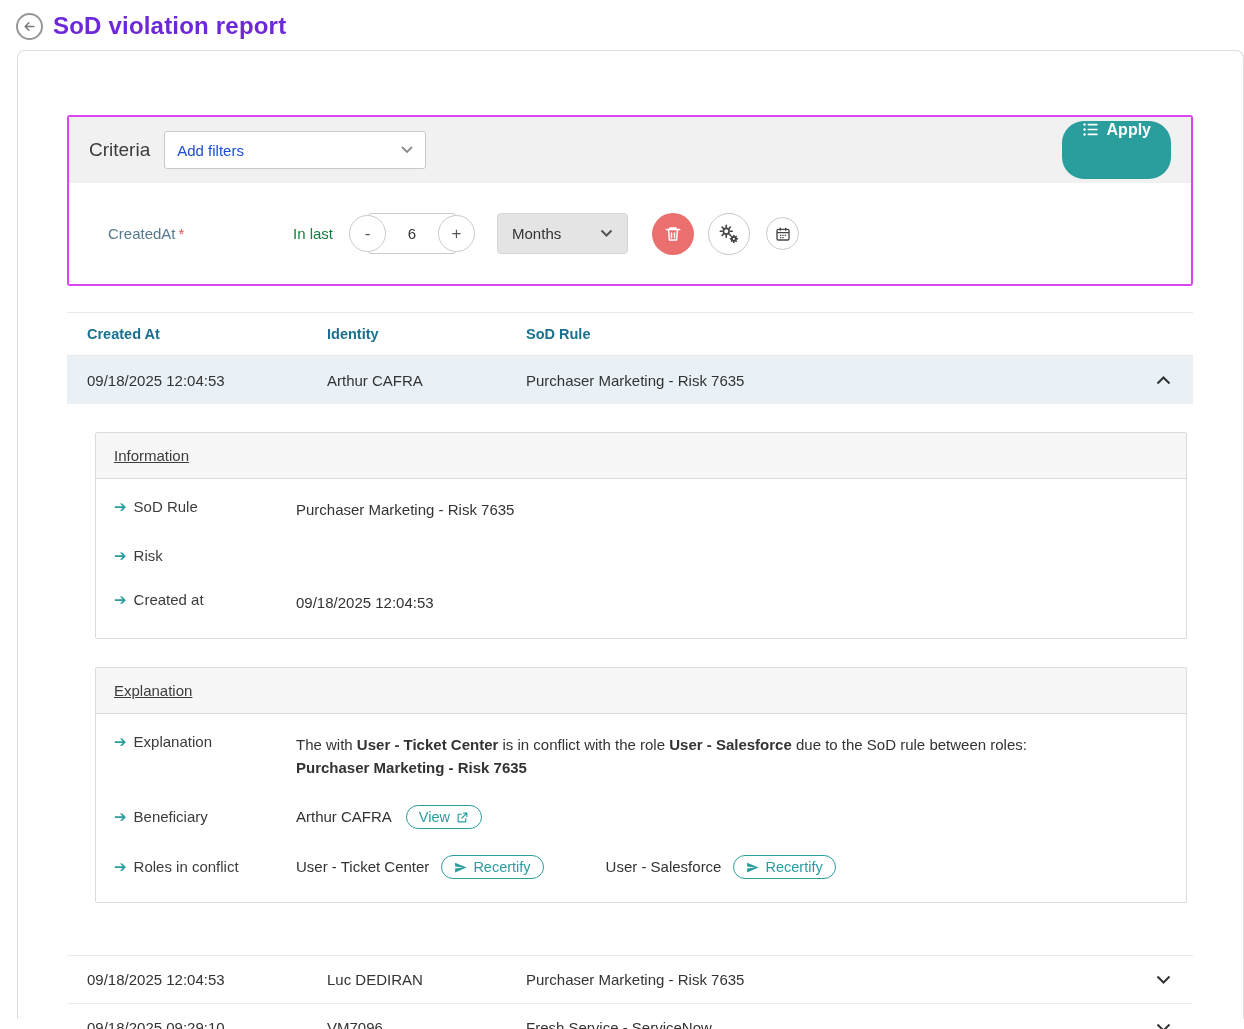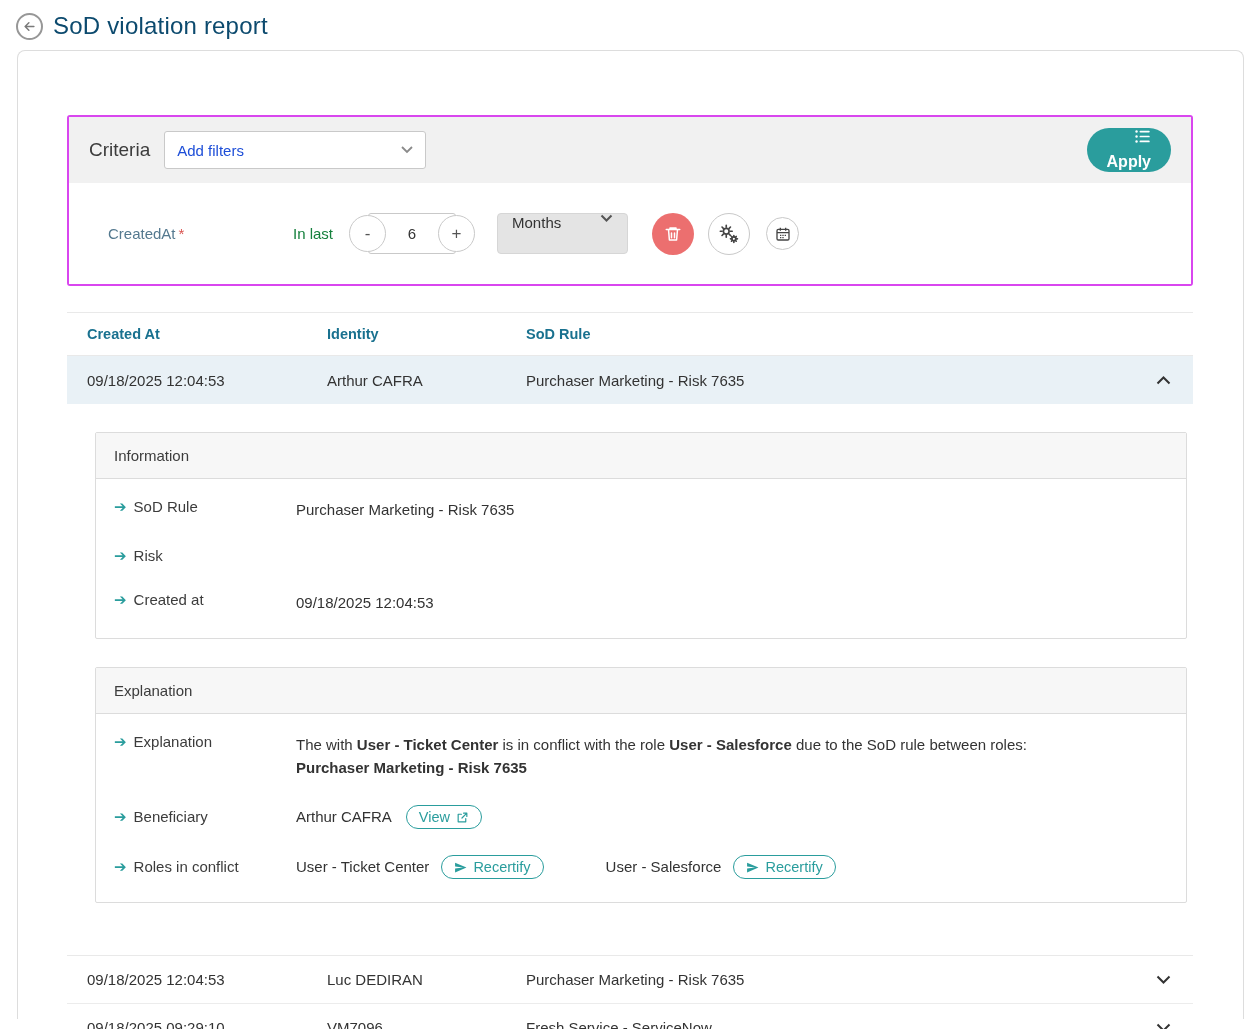--- a/index.html
+++ b/index.html
@@ -3,54 +3,54 @@
 <meta charset="utf-8">
 <style>
   * { box-sizing: border-box; margin: 0; padding: 0; }
   html, body { width: 1244px; height: 1029px; overflow: hidden; background: #fff;
     font-family: "Liberation Sans", "DejaVu Sans", sans-serif; color: #333; }
 
   
   .page-header { display: flex; align-items: center; gap: 10px; padding: 12px 0 10px 16px; }
   .back-btn { width: 27px; height: 27px; border: 2px solid #979797; border-radius: 50%;
     display: inline-flex; align-items: center; justify-content: center; background: #fff; cursor: pointer; flex: none; }
-  .page-title { font-size: 24px; font-weight: 400; color: #0c4a6e; letter-spacing: 0.2px; }
+  .page-title { font-size: 24px; font-weight: 700; color: #6d28d9; letter-spacing: 0.2px; }
 
   
   .card { margin-left: 17px; height: 969px; border: 1px solid #ddd; border-bottom: none;
     border-radius: 8px 8px 0 0; background: #fff; }
   .card-inner { padding: 64px 50px 0 49px; }
 
   
   .criteria-panel { border: 2px solid #d946ef; border-radius: 3px; }
   .criteria-bar { background: #f1f1f1; height: 66px; display: flex; align-items: center; padding: 0 20px; }
   .criteria-label { font-size: 19px; color: #3c3c3c; margin-right: 14px; }
   .filters-select { width: 262px; height: 38px; background: #fff; border: 1px solid #c9c9c9;
     border-radius: 3px; display: flex; align-items: center; padding: 0 12px; cursor: pointer; }
   .filters-select .placeholder { color: #1d4ed8; font-size: 15px; flex: 1; }
-  .apply-btn { margin-left: auto; background: #2a9d9d; border: none; color: #fff; height: 44px;
+  .apply-btn { margin-left: auto; background: #2a9d9d; border: none; color: #fff; height: 58px;
     border-radius: 22px; padding: 0 20px; font-size: 16px; font-weight: 700;
-    display: inline-flex; align-items: flex-end; gap: 8px; cursor: pointer;
-    font-family: "Liberation Sans", sans-serif; flex-direction: column; }
+    display: inline-flex; align-items: flex-start; gap: 8px; cursor: pointer;
+    font-family: "Liberation Sans", sans-serif; }
 
   .filter-row { height: 101px; display: flex; align-items: center; padding-left: 39px; background: #fff; }
   .filter-name { width: 185px; font-size: 15px; color: #54798f; }
   .required-mark { color: #d9534f; margin-left: 3px; }
   .inlast-label { font-size: 15px; color: #15803d; margin-right: 16px; }
   .stepper { display: flex; align-items: center; }
   .step-btn { width: 37px; height: 37px; border-radius: 50%; border: 1px solid #c9c9c9; background: #fff;
     font-size: 17px; color: #555; cursor: pointer; z-index: 2; line-height: 1;
     font-family: "Liberation Sans", sans-serif; }
   .step-btn.minus { margin-right: -18px; }
   .step-btn.plus  { margin-left: -18px; }
   .step-input { width: 88px; height: 41px; border: 1px solid #c9c9c9; border-radius: 3px;
     text-align: center; font-size: 15px; color: #333; padding: 0 18px;
     font-family: "Liberation Sans", sans-serif; }
   .unit-select { margin-left: 22px; width: 131px; height: 41px; background: #e4e4e4; border: 1px solid #d6d6d6;
-    border-radius: 4px; display: flex; align-items: flex-start; padding: 0 14px; cursor: pointer; }
+    border-radius: 4px; display: flex; align-items: center; padding: 0 14px; cursor: pointer; }
   .unit-select .value { font-size: 15px; color: #333; flex: 1; }
   .round-btn { border-radius: 50%; display: inline-flex; align-items: center; justify-content: center;
     cursor: pointer; border: 1px solid #c9c9c9; background: #fff; }
   .trash-btn { width: 42px; height: 42px; margin-left: 24px; background: #ec6f6f; border: none; }
   .gear-btn  { width: 42px; height: 42px; margin-left: 14px; }
   .cal-btn   { width: 33px; height: 33px; margin-left: 16px; }
 
   
   .vtable { margin-top: 26px; }
   .trow { display: grid; grid-template-columns: 240px 199px 1fr 60px; align-items: center; padding-left: 20px; }
@@ -58,21 +58,21 @@
     color: #19718f; font-weight: 700; font-size: 14.5px; }
   .tdata { height: 48px; font-size: 15px; color: #333; cursor: pointer; }
   .tdata.expanded { background: #e9f1f6; }
   .tdata + .tdata { border-top: 1px solid #ececec; }
   .chev { justify-self: end; padding-right: 22px; display: flex; align-items: center; cursor: pointer; }
 
   
   .detail { padding: 28px 0 24px 0; background: #fff; }
   .dbox { border: 1px solid #dcdcdc; border-radius: 2px; margin: 0 6px 28px 28px; background: #fff; }
   .dbox-head { background: #f7f7f7; border-bottom: 1px solid #dcdcdc; padding: 14px 18px;
-    font-size: 15px; color: #3c3c3c; }
+    font-size: 15px; color: #3c3c3c; text-decoration: underline; }
   .dbox-body { padding: 6px 18px 10px 18px; }
   .drow { display: flex; align-items: flex-start; padding: 13px 0; }
   .dlabel { flex: 0 0 182px; display: flex; align-items: baseline; font-size: 15px; color: #3c3c3c; }
   .arrow-glyph { color: #2a9d9d; margin-right: 7px; font-weight: 700; }
   .dvalue { flex: 1; font-size: 15px; color: #333; line-height: 1.55; }
   .dvalue b { font-weight: 700; }
   .inline-flex { display: flex; align-items: center; gap: 14px; flex-wrap: wrap; }
   .roles-flex { display: flex; align-items: center; gap: 12px; }
   .roles-gap { width: 34px; }
   .pill { display: inline-flex; align-items: center; gap: 6px; border: 1px solid #2a9d9d; color: #2a9d9d;

